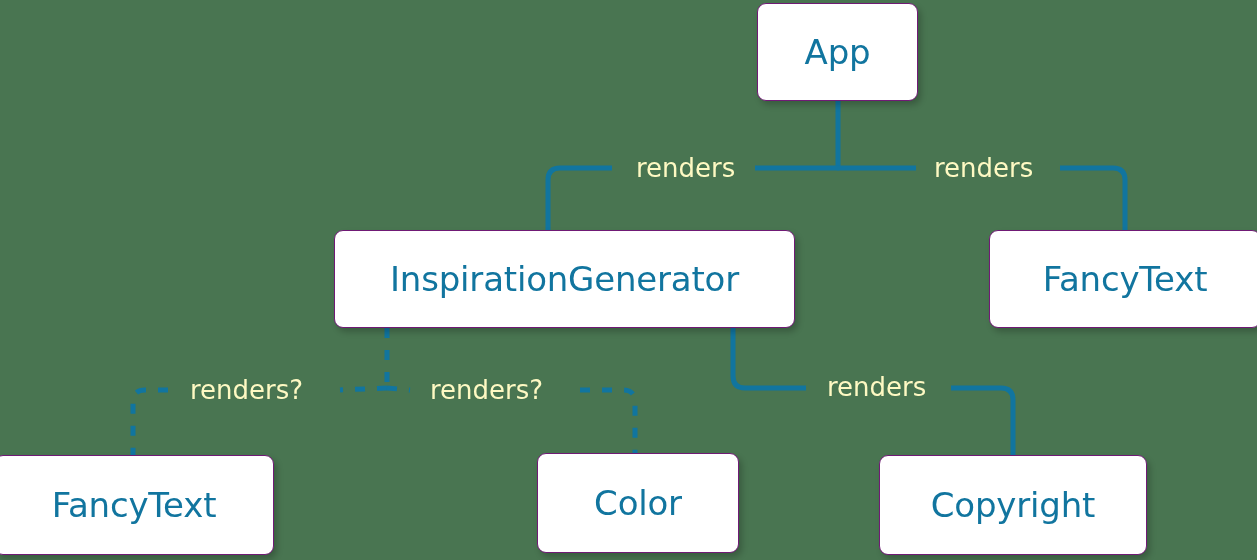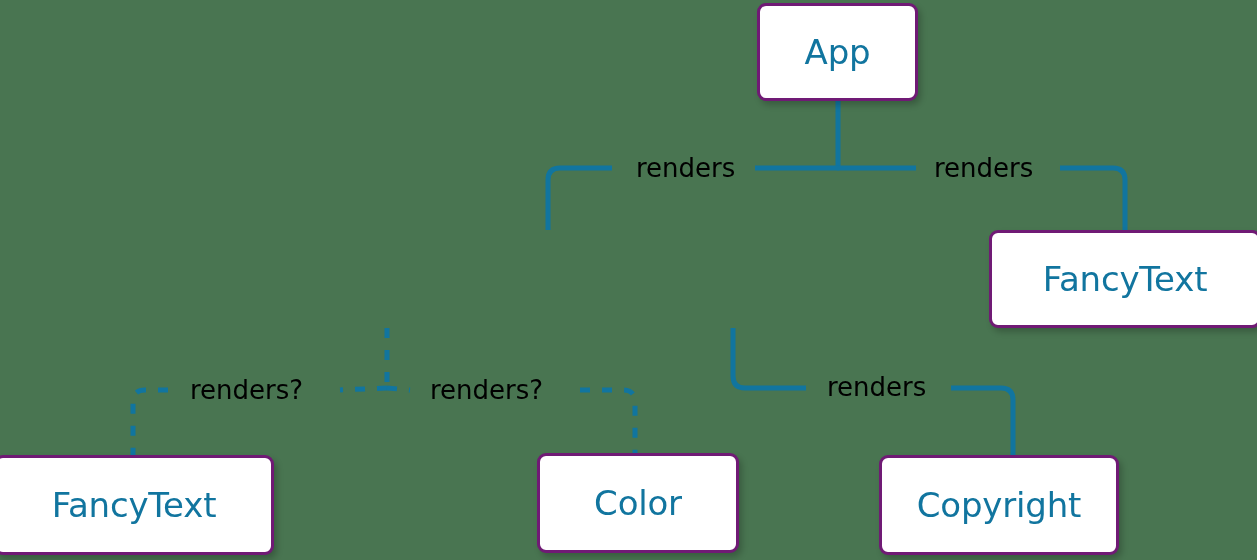--- a/index.html
+++ b/index.html
@@ -23,46 +23,46 @@
     top: 0;
     left: 0;
     width: 1257px;
     height: 560px;
     display: block;
   }
   .node-box {
     position: absolute;
     box-sizing: border-box;
     background: #ffffff;
-    border: 3px solid #701a75;
+    border: 1px solid #701a75;
     border-radius: 9px;
     display: flex;
     align-items: center;
     justify-content: center;
     box-shadow: 3px 4px 6px rgba(0,0,0,0.22);
     z-index: 3;
   }
   .node-label {
     color: #11759f;
     font-family: "DejaVu Sans", sans-serif;
     font-size: 34px;
     line-height: 1;
     letter-spacing: -0.2px;
     white-space: nowrap;
   }
   .node-app { left: 757px; top: 3px; width: 161px; height: 98px; }
   .node-inspiration { left: 334px; top: 230px; width: 461px; height: 98px; }
   .node-fancytext-right { left: 989px; top: 230px; width: 272px; height: 98px; }
   .node-fancytext-bottom { left: -6px; top: 455px; width: 280px; height: 100px; }
   .node-color { left: 537px; top: 453px; width: 202px; height: 100px; }
-  .node-copyright { left: 879px; top: 455px; width: 240px; height: 100px; }
+  .node-copyright { left: 879px; top: 455px; width: 268px; height: 100px; }
 
   .edge-label {
     position: absolute;
-    color: #000000;
+    color: #fef9c3;
     font-family: "DejaVu Sans", sans-serif;
     font-size: 26px;
     line-height: 1;
     white-space: nowrap;
     z-index: 2;
   }
   .lbl-renders-left  { left: 636px; top: 155px; }
   .lbl-renders-right { left: 934px; top: 155px; }
   .lbl-renders-q1    { left: 190px; top: 377px; }
   .lbl-renders-q2    { left: 430px; top: 377px; }
@@ -90,20 +90,23 @@
       <path d="M 387 328 L 387 388" stroke-dasharray="10 12"></path>
       <path d="M 387 388 L 340 390 M 168 390 L 145 390 Q 133 390 133 402 L 133 455" stroke-dasharray="10 12"></path>
       <path d="M 387 388 L 410 390 M 580 390 L 623 390 Q 635 390 635 402 L 635 453" stroke-dasharray="10 12"></path>
     </g>
   </svg>
 
   <div class="node-box node-app">
     <span class="node-label">App</span>
   </div>
 
+  <div class="node-box node-inspiration">
+    <span class="node-label">InspirationGenerator</span>
+  </div>
 
   <div class="node-box node-fancytext-right">
     <span class="node-label">FancyText</span>
   </div>
 
   <div class="node-box node-fancytext-bottom">
     <span class="node-label">FancyText</span>
   </div>
 
   <div class="node-box node-color">

